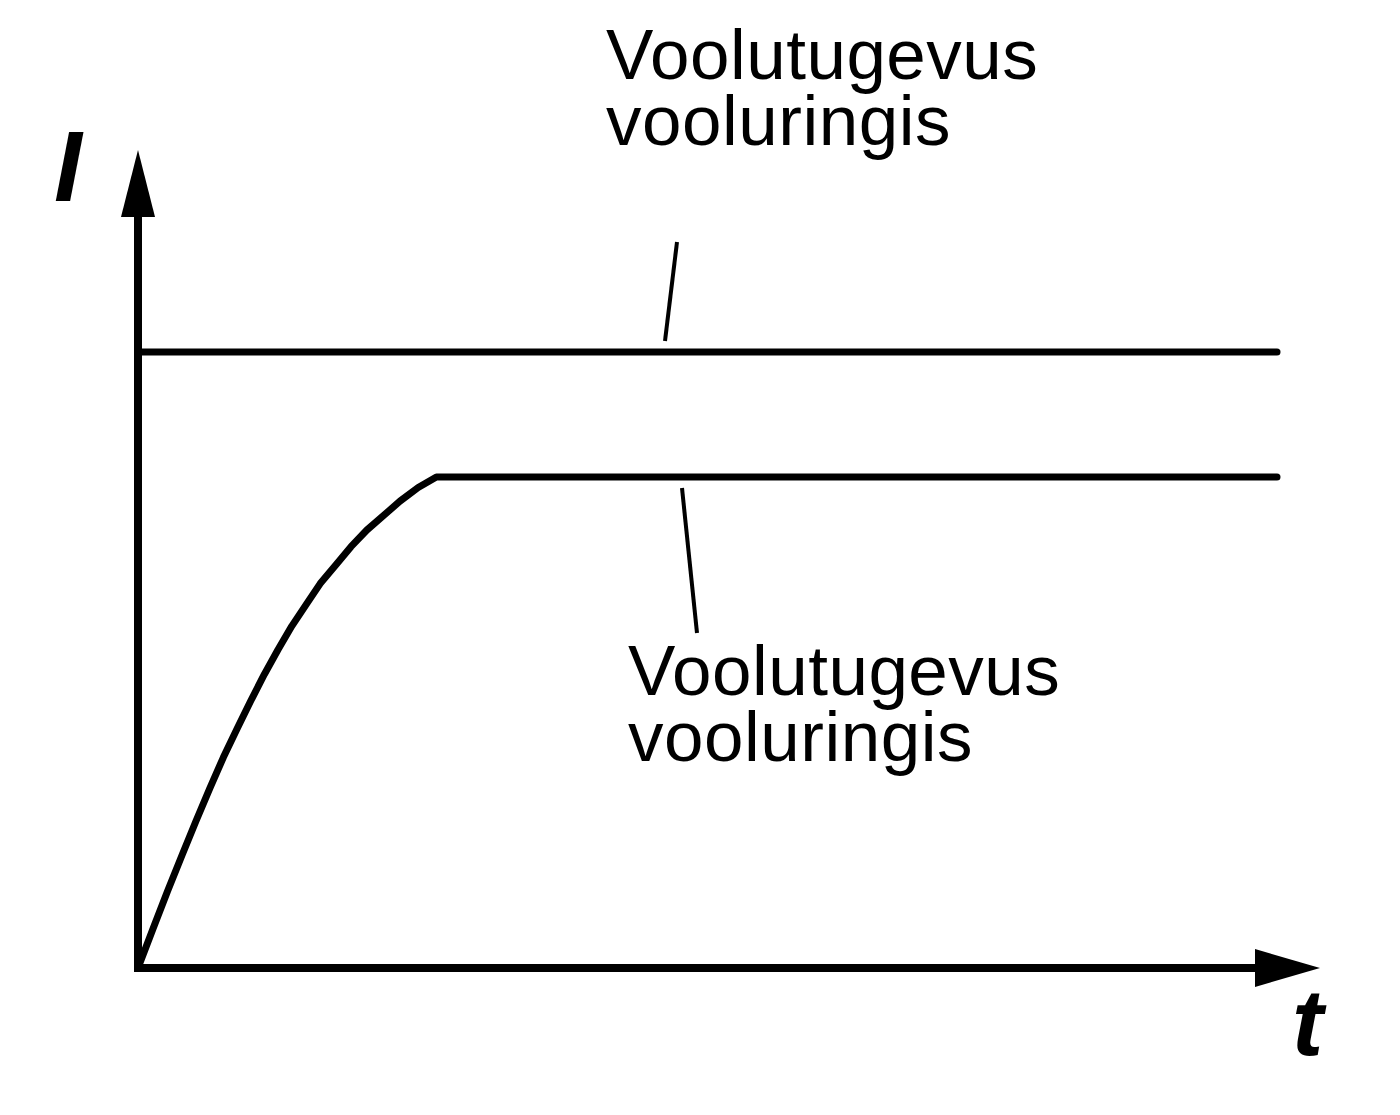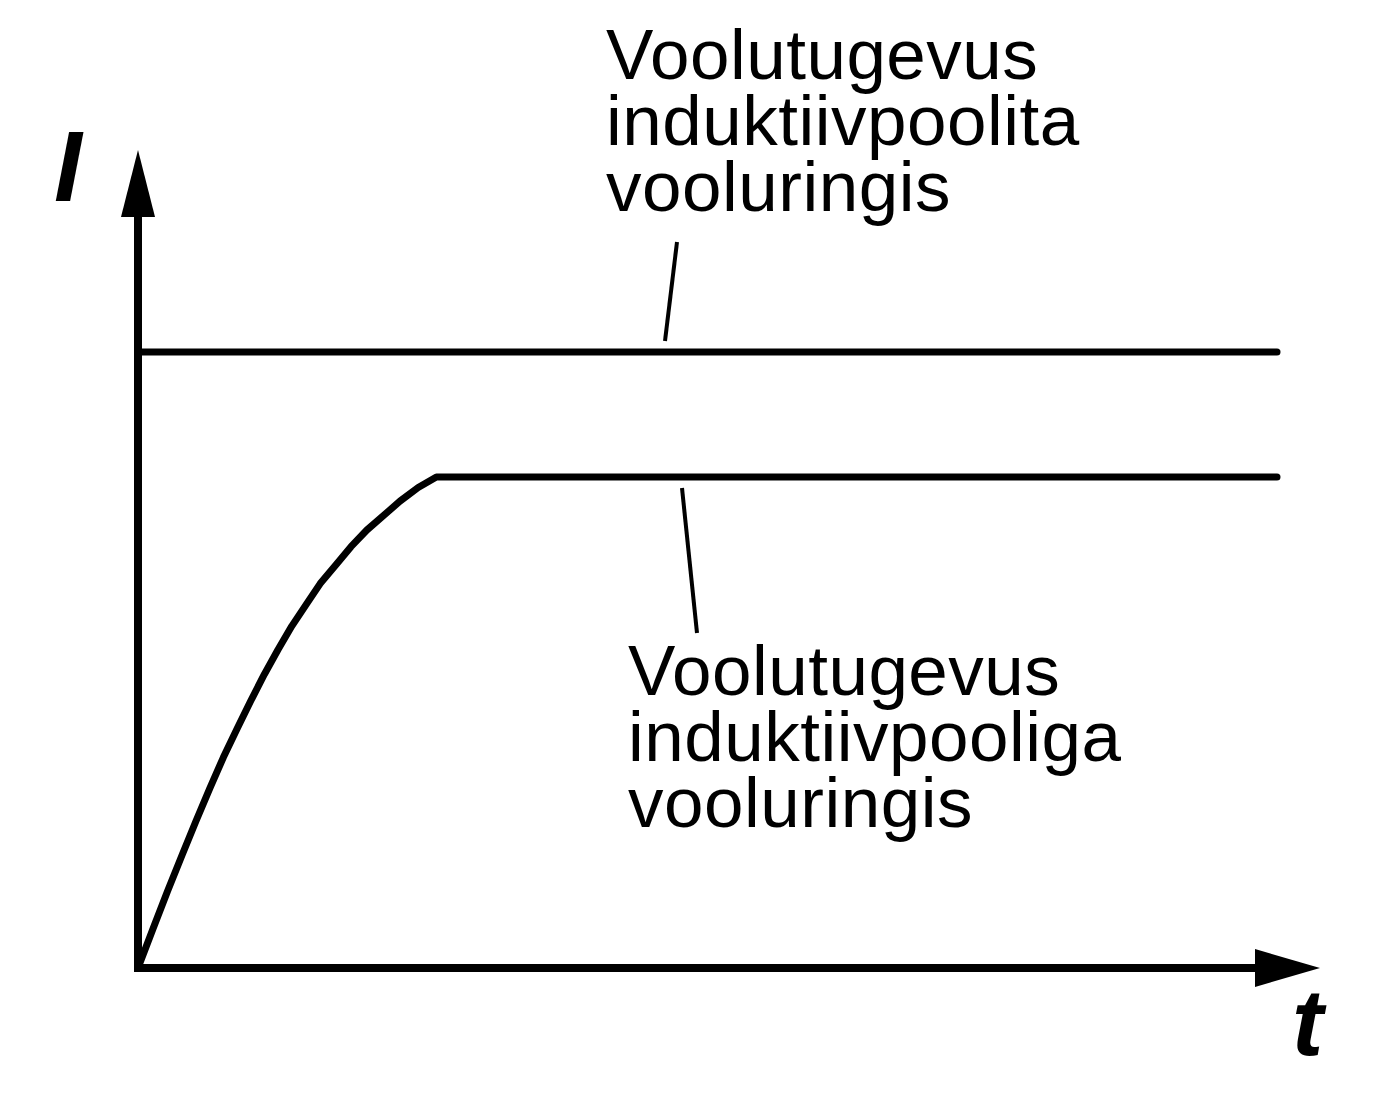--- a/index.html
+++ b/index.html
@@ -76,23 +76,21 @@
 
     <line x1="677" y1="242" x2="665" y2="341" stroke-width="4"></line>
     <line x1="682" y1="488" x2="697" y2="633" stroke-width="4"></line>
   </svg>
 
   <div class="axis-label y">I</div>
   <div class="axis-label x">t</div>
 
   <div class="annotation" style="left:568px; top:22px;">
     <div>Voolutugevus</div>
-    <div>induktiivpoolita</div>
     <div>vooluringis</div>
   </div>
 
   <div class="annotation" style="left:590px; top:638px;">
     <div>Voolutugevus</div>
-    <div>induktiivpooliga</div>
     <div>vooluringis</div>
   </div>
 
 </div>
 
 </body></html>

